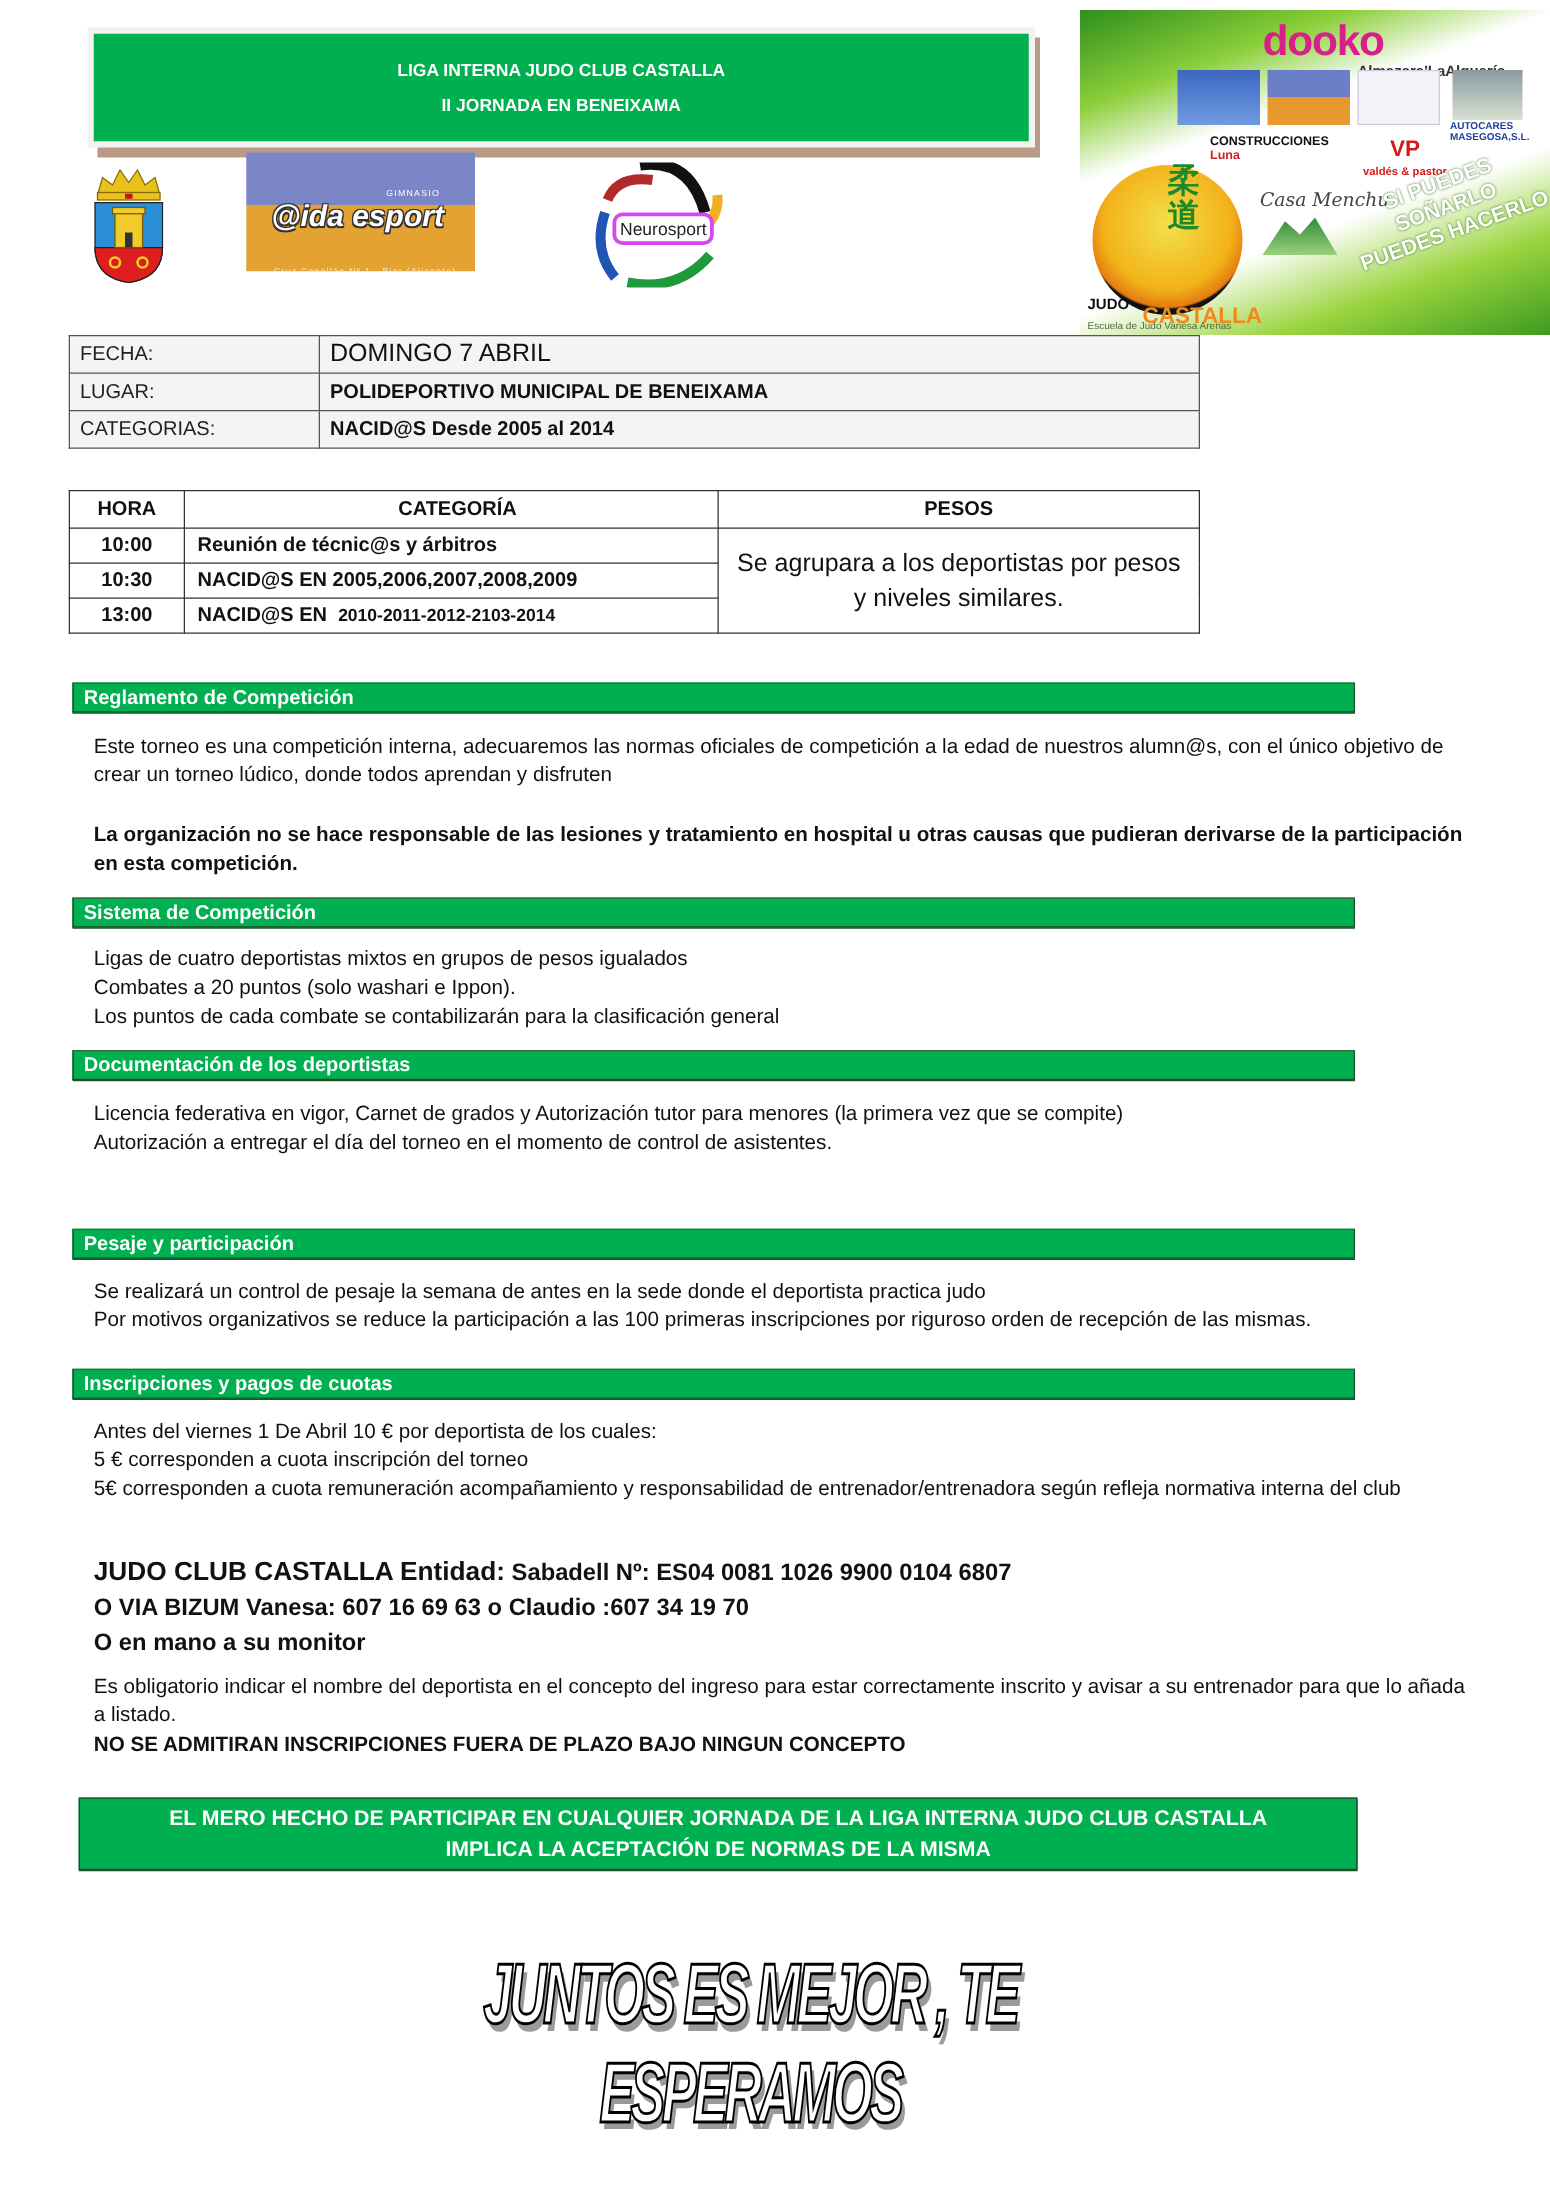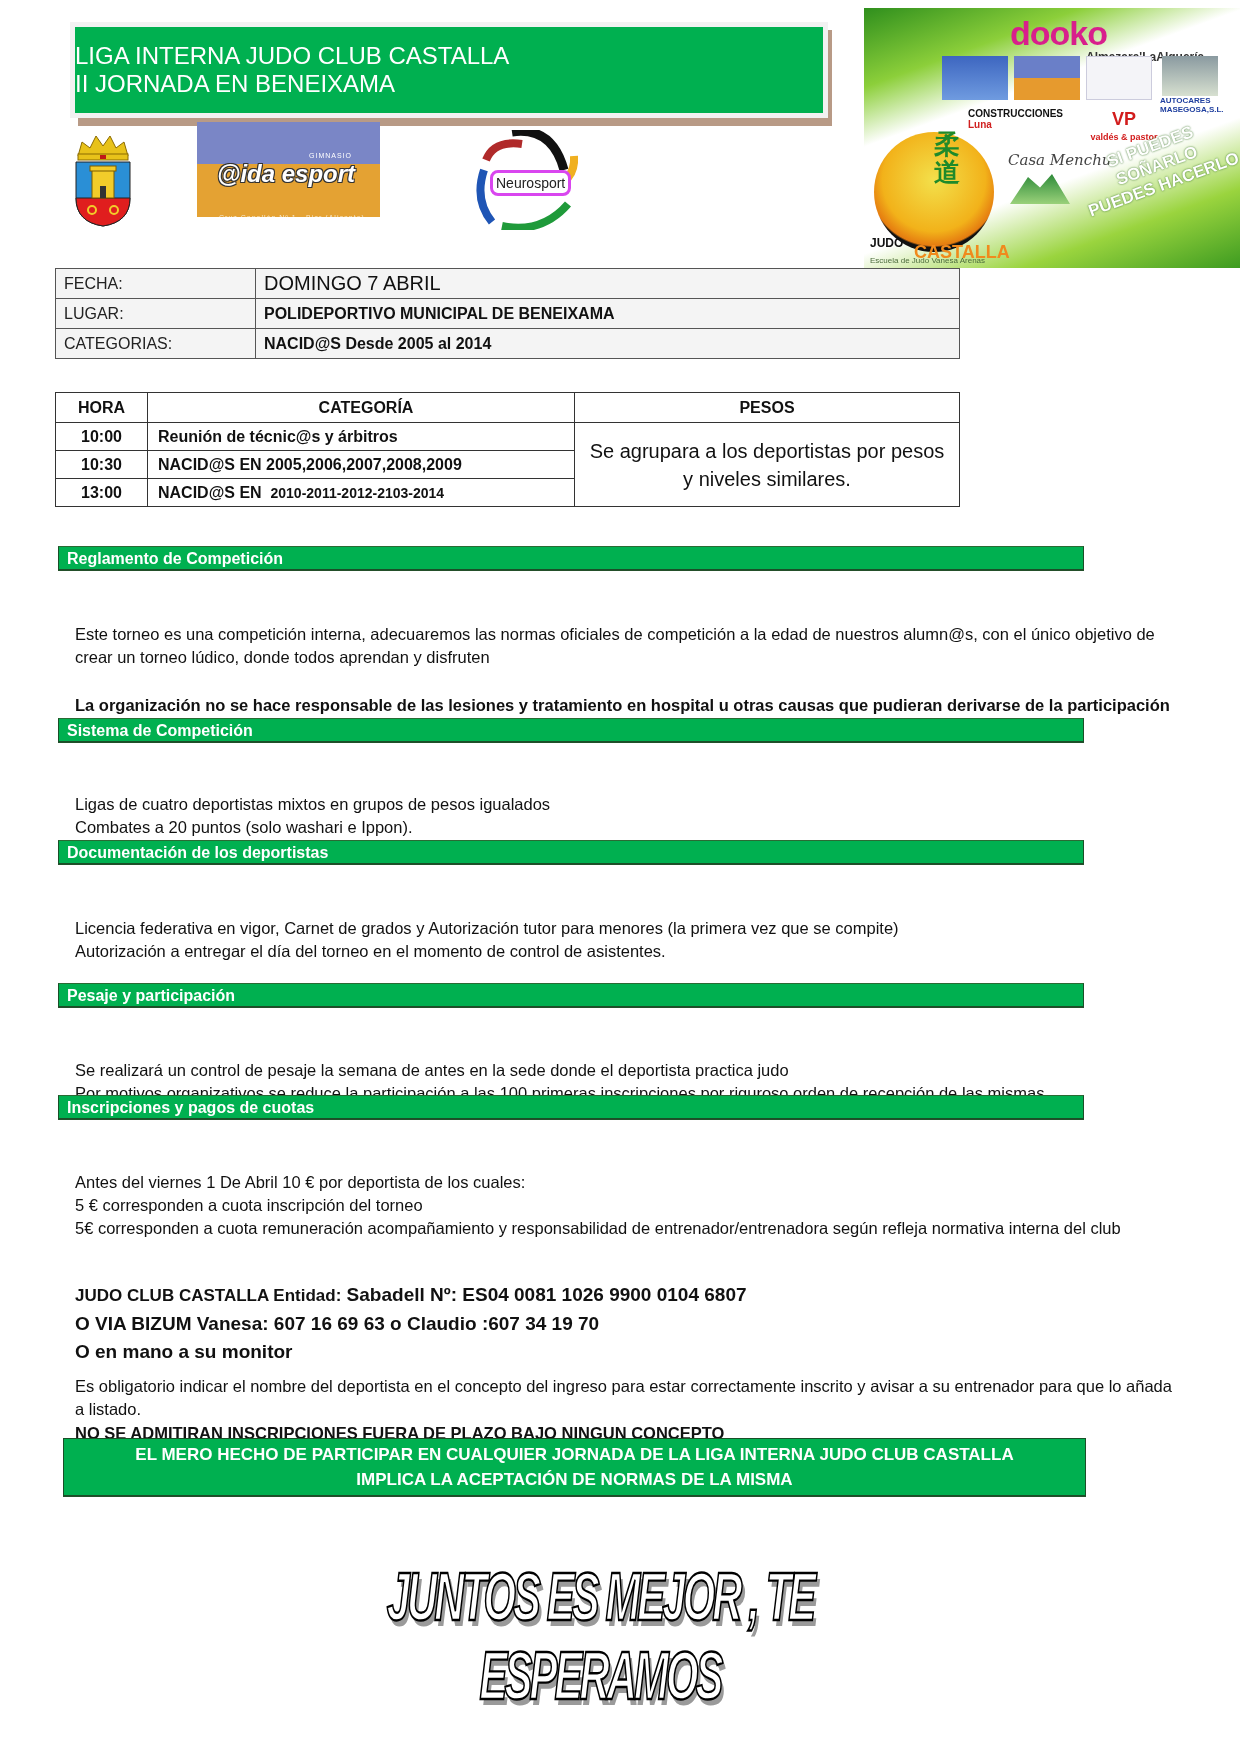--- a/index.html
+++ b/index.html
@@ -4,22 +4,22 @@
 <style>
   * { box-sizing: border-box; margin: 0; padding: 0; }
   html, body { width: 1240px; height: 1754px; background: #ffffff; overflow: hidden; }
   body { position: relative; font-family: "Liberation Sans", sans-serif; color: #111; }
 
   .abs { position: absolute; }
 
   
   .title-shadow { left: 78px; top: 30px; width: 754px; height: 96px; background: #b89a86; }
   .title-frame { left: 70px; top: 22px; width: 758px; height: 96px; background: #f2f2f2; padding: 5px; }
-  .title-box { width: 100%; height: 100%; background: #00b050; color: #fff; font-weight: normal;
-    font-size: 24px; line-height: 28px; display: flex; flex-direction: column; justify-content: center; }
+  .title-box { width: 100%; height: 100%; background: #00b050; color: #fff; font-weight: bold;
+    font-size: 14px; line-height: 28px; text-align: center; display: flex; flex-direction: column; justify-content: center; }
 
   
   .poster { left: 864px; top: 8px; width: 376px; height: 260px; overflow: hidden;
     background: linear-gradient(160deg, #2f8f1d 0%, #8ccf3a 20%, #ffffff 35%, #ffffff 62%, #9ad43e 80%, #3d9b20 100%); }
   .poster .dooko { left: 122px; top: 6px; font-size: 34px; font-weight: bold; color: #d81f8c; letter-spacing: -1px; margin-left: 24px; }
   .poster .almazara { left: 222px; top: 30px; font-size: 12px; font-weight: bold; color: #333; margin-top: 12px; }
   .poster .card { height: 44px; top: 48px; }
   .poster .c1 { left: 78px; width: 66px; background: linear-gradient(180deg,#3d66c0,#6f9be0); }
   .poster .c2 { left: 150px; width: 66px; background: linear-gradient(180deg,#6a7fc8 50%,#e69a2e 50%); }
   .poster .c3 { left: 222px; width: 66px; background: #f4f4f8; border: 1px solid #ccd; }
@@ -65,21 +65,21 @@
   .sched td { height: 28px; font-weight: bold; }
   .sched .h { width: 92px; text-align: center; }
   .sched .c { width: 427px; padding-left: 10px; }
   .sched .p { font-weight: normal; font-size: 20px; text-align: center; line-height: 28px; padding: 0 10px; }
   .sched .small { font-size: 14px; }
 
   
   .sec { left: 58px; width: 1026px; height: 24px; background: #00b050; color: #fff; font-weight: bold;
     font-size: 16px; line-height: 24px; padding-left: 8px; border: 1px solid #1a4f28; border-top-color: #2a6a34; box-shadow: 0 1px 0 #234f2a; }
 
-  .para { left: 75px; width: 1100px; font-size: 16.5px; line-height: 23px; color: #111; margin-top: 37px; }
+  .para { left: 75px; width: 1100px; font-size: 16.5px; line-height: 23px; color: #111; }
   .bold { font-weight: bold; }
   .big { font-size: 19px; line-height: 28px; font-weight: bold; }
 
   .footer-box { left: 63px; top: 1438px; width: 1023px; height: 58px; background: #00b050; color: #fff;
     font-weight: bold; font-size: 17px; line-height: 25px; text-align: center; display: flex; flex-direction: column; justify-content: center;
     border: 1px solid #1a4f28; box-shadow: 0 1px 0 #234f2a; }
 
   .slogan-outline { left: 220px; top: 1556px; width: 760px; text-align: center; font-size: 58px; font-weight: bold; font-style: italic;
     color: #ffffff; letter-spacing: -4px; transform: scaleX(0.72) scaleY(1.18); transform-origin: center top;
     -webkit-text-stroke: 2px #000; text-shadow: 4px 5px 0 #9a9a9a; font-family: "Liberation Sans", sans-serif; }
@@ -217,21 +217,21 @@
   <div>Por motivos organizativos se reduce la participación a las 100 primeras inscripciones por riguroso orden de recepción de las mismas.</div>
 </div>
 
 <div class="abs sec" style="top:1095px">Inscripciones y pagos de cuotas</div>
 <div class="abs para" style="top:1134px">
   <div>Antes del viernes 1 De Abril 10 € por deportista de los cuales:</div>
   <div>5 € corresponden a cuota inscripción del torneo</div>
   <div>5€ corresponden a cuota remuneración acompañamiento y responsabilidad de entrenador/entrenadora según refleja normativa interna del club</div>
 </div>
 <div class="abs para" style="top:1244px">
-  <div class="big"><span style="font-size:17px">JUDO CLUB CASTALLA Entidad:</span> <span>Sabadell Nº: ES04 0081 1026 9900 0104 6807</span></div>
+  <div class="big"><span style="font-size:21px">JUDO CLUB CASTALLA Entidad:</span> <span>Sabadell Nº: ES04 0081 1026 9900 0104 6807</span></div>
   <div class="big">O VIA BIZUM Vanesa: 607 16 69 63 o Claudio :607 34 19 70</div>
   <div class="big">O en mano a su monitor</div>
 </div>
 <div class="abs para" style="top:1338px">Es obligatorio indicar el nombre del deportista en el concepto del ingreso para estar correctamente inscrito y avisar a su entrenador para que lo añada a listado.</div>
 <div class="abs para bold" style="top:1385px">NO SE ADMITIRAN INSCRIPCIONES FUERA DE PLAZO BAJO NINGUN CONCEPTO</div>
 
 <div class="abs footer-box">
   <div>EL MERO HECHO DE PARTICIPAR EN CUALQUIER JORNADA DE LA LIGA INTERNA JUDO CLUB CASTALLA</div>
   <div>IMPLICA LA ACEPTACIÓN DE NORMAS DE LA MISMA</div>
 </div>

